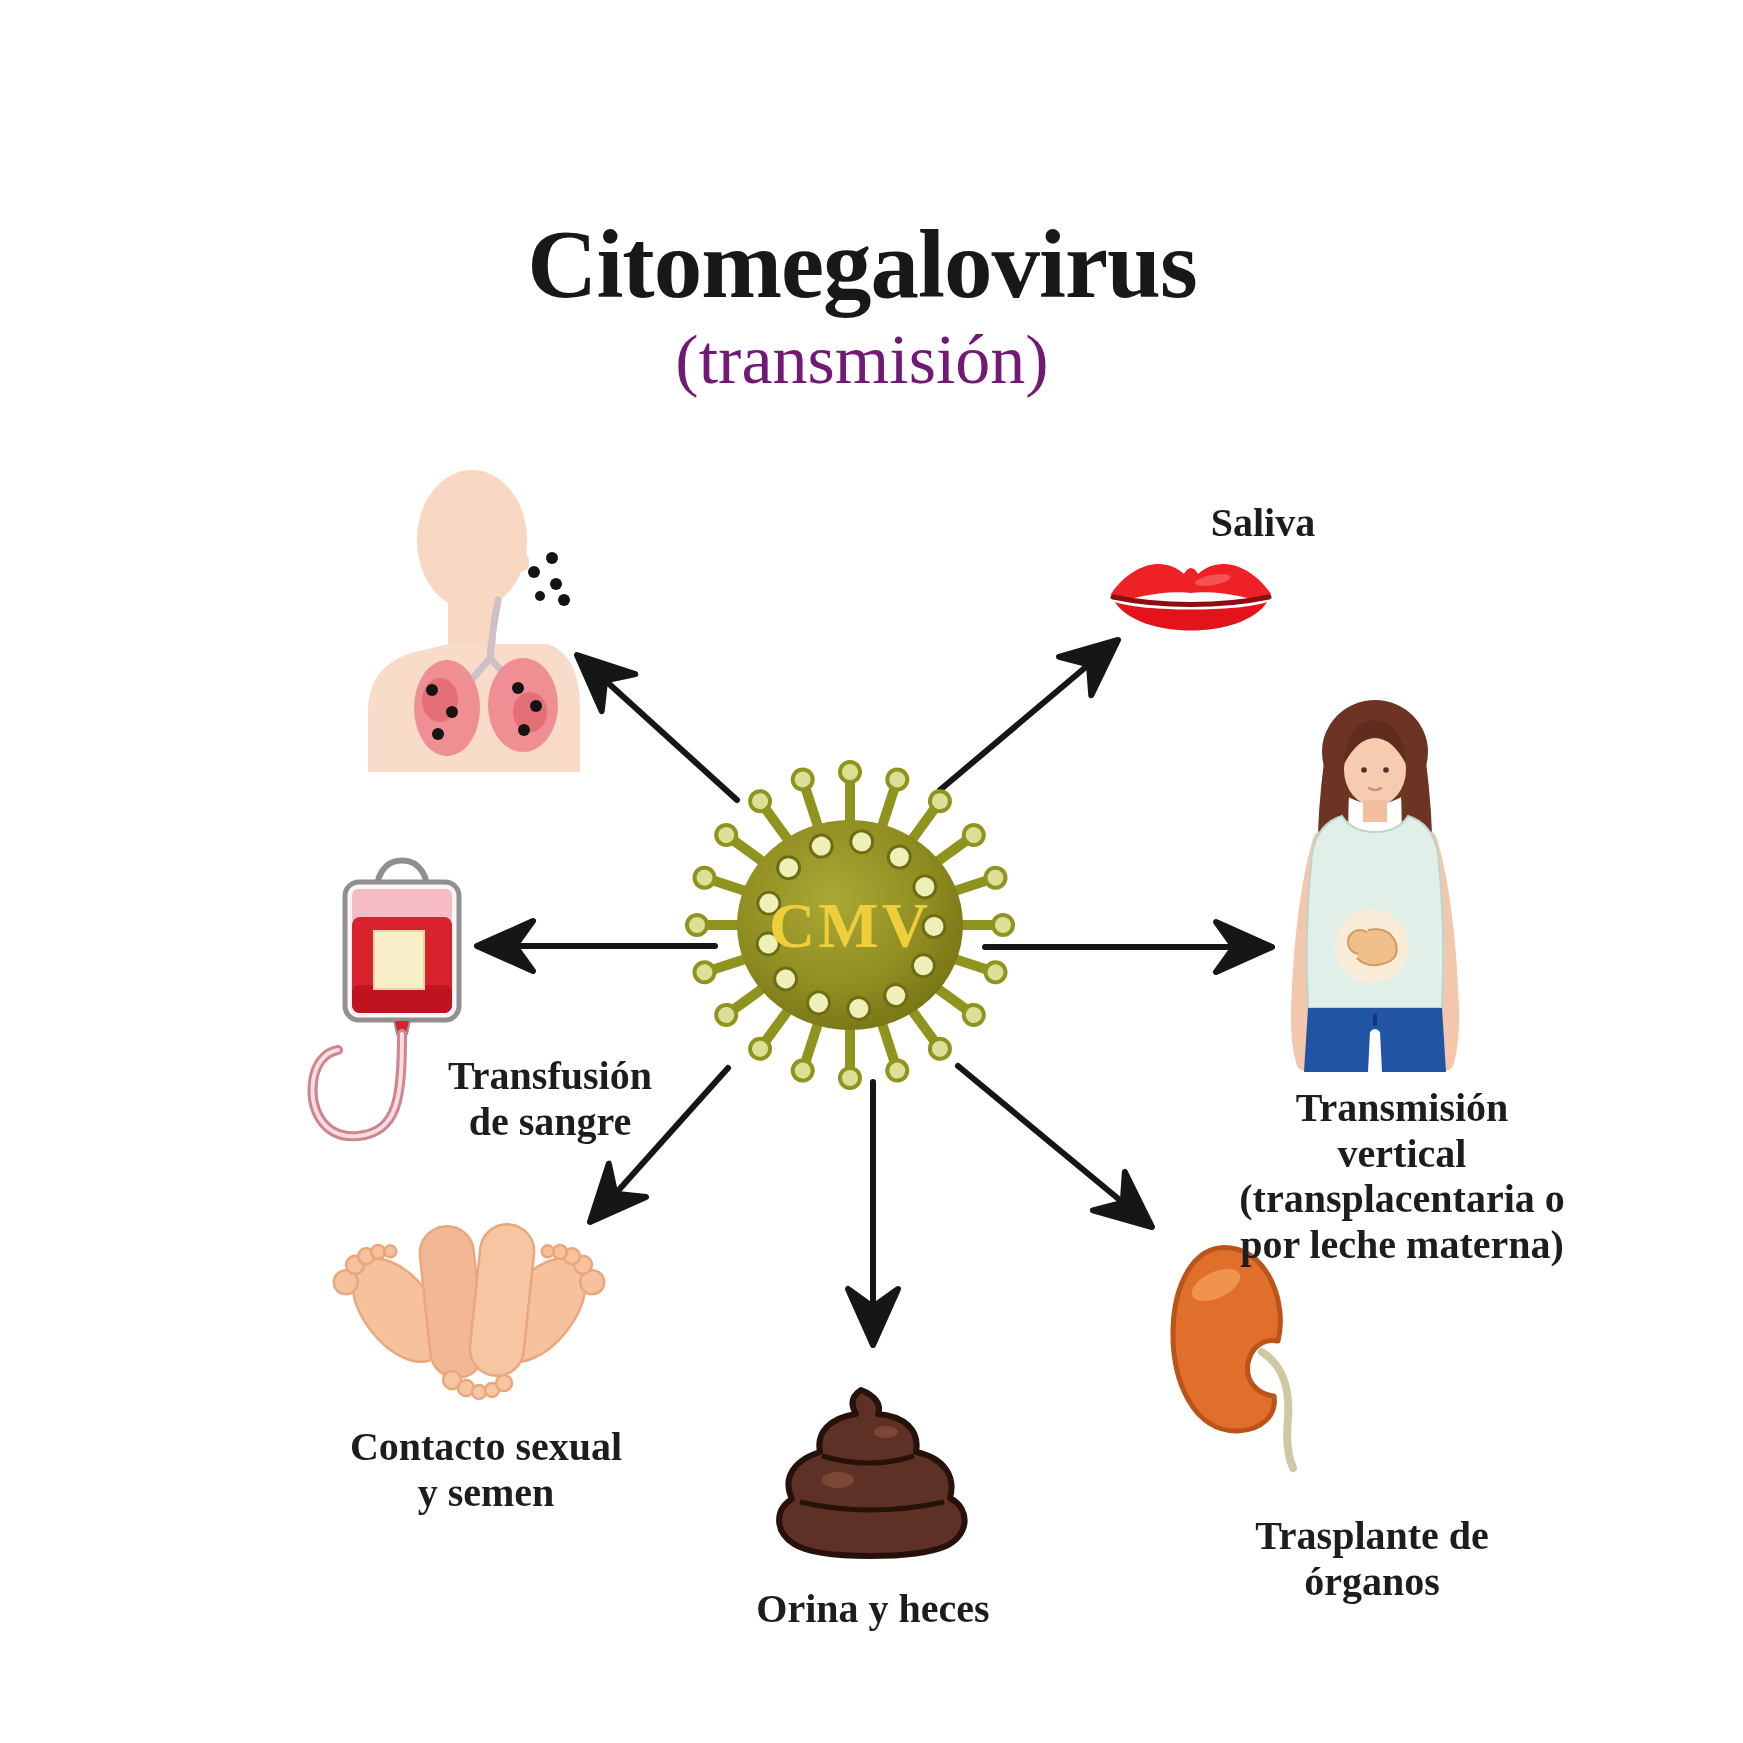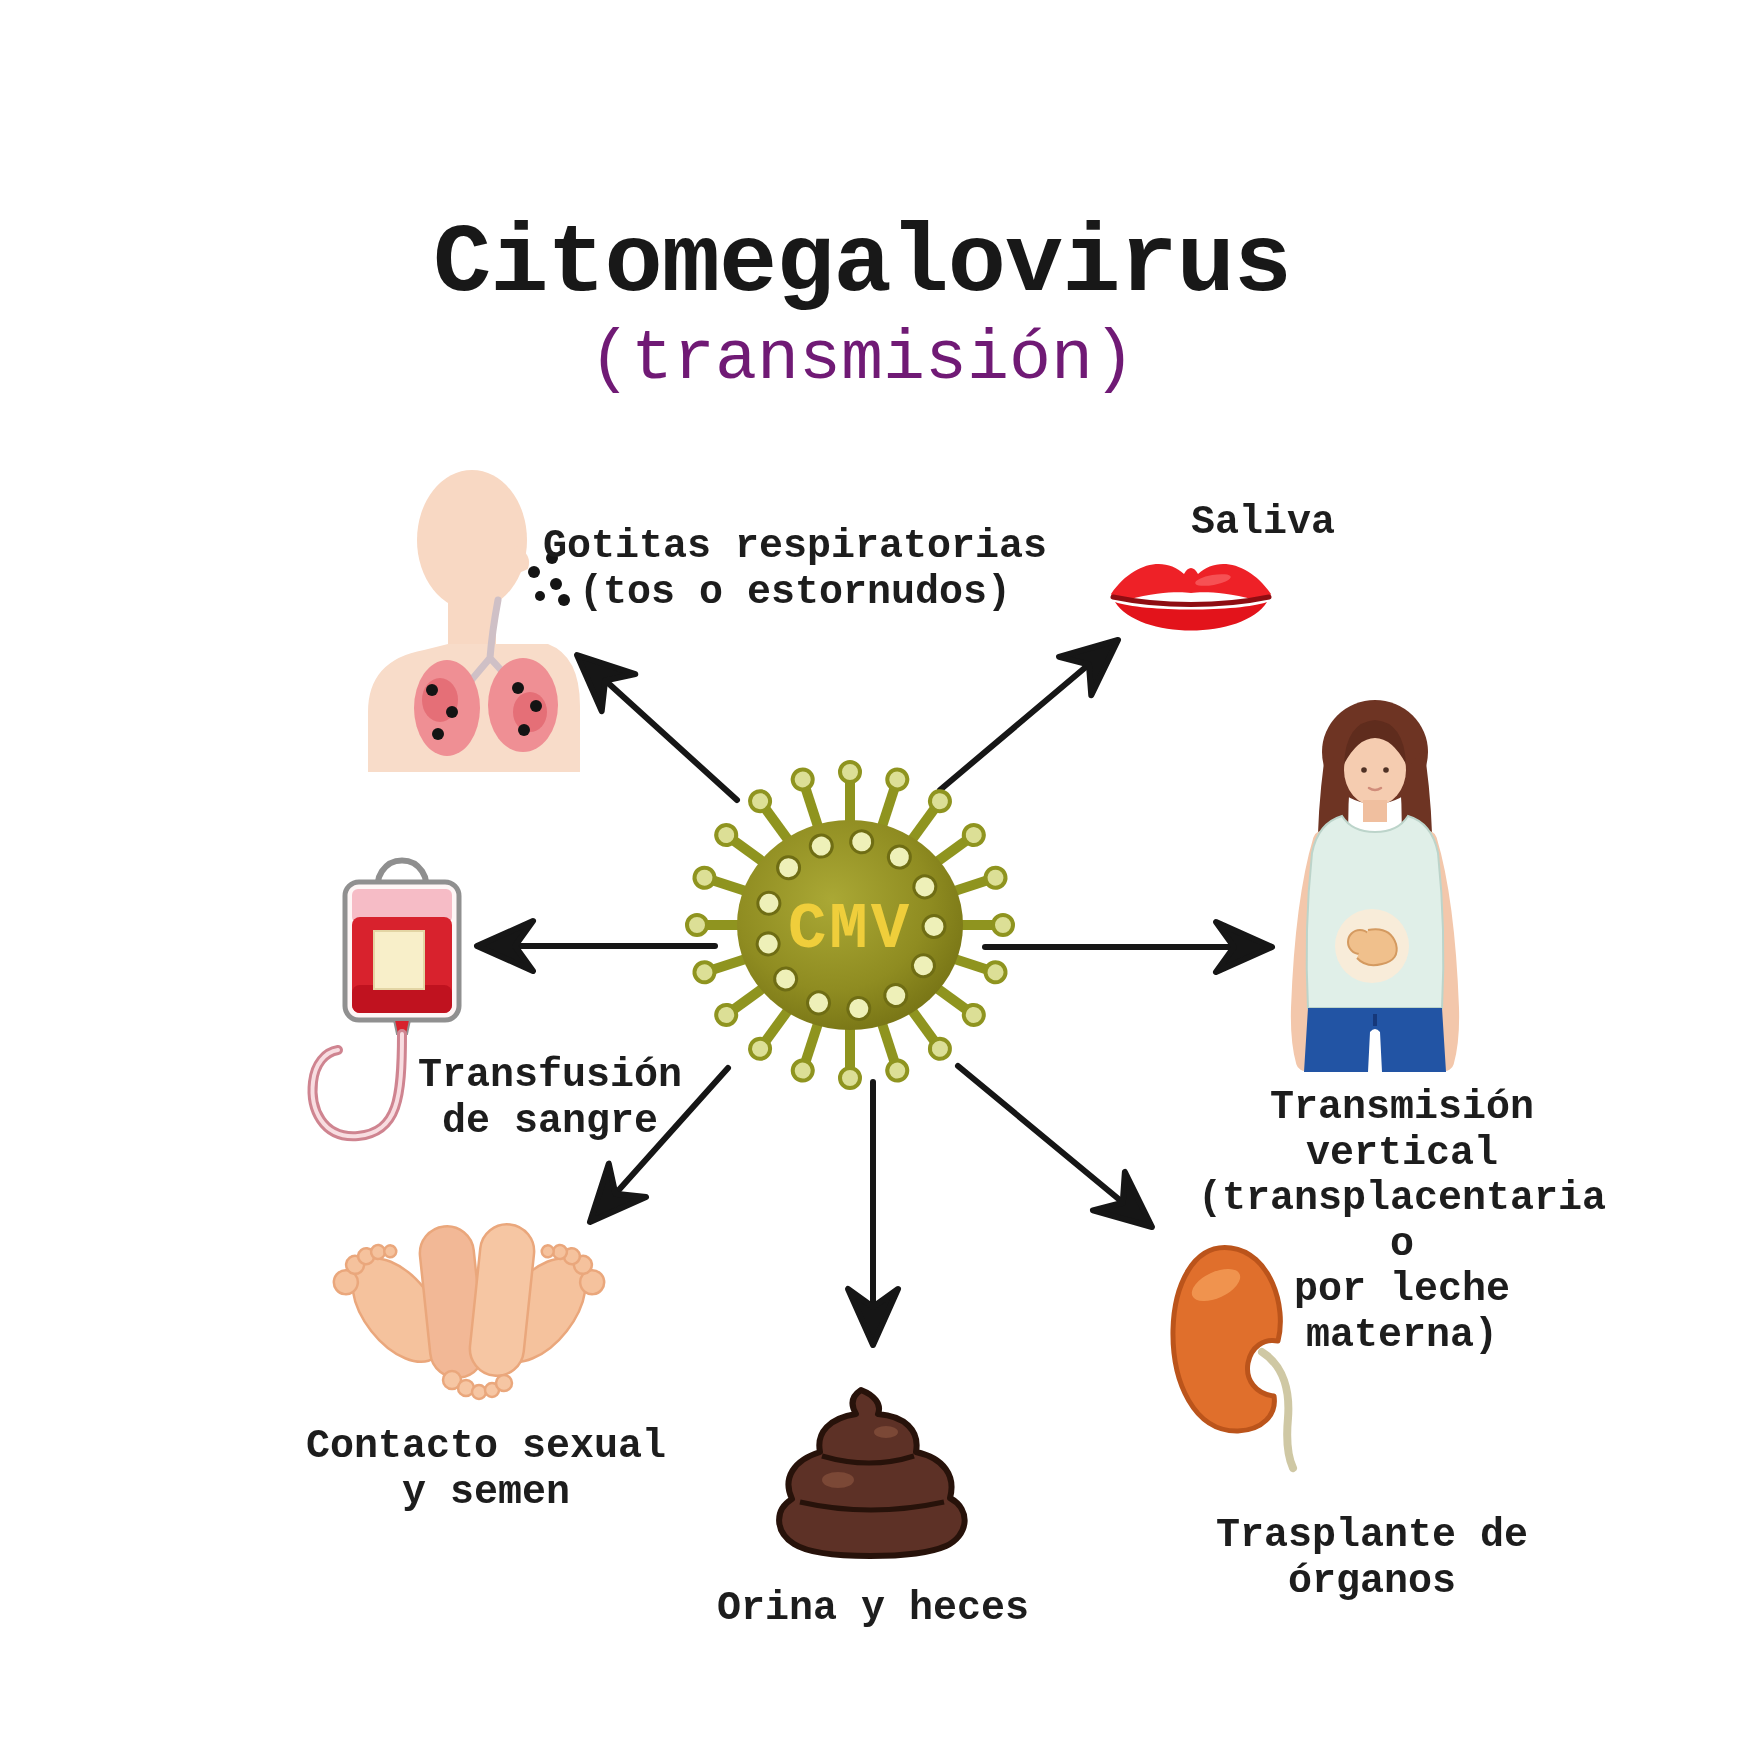--- a/index.html
+++ b/index.html
@@ -1,18 +1,18 @@
 <!DOCTYPE html>
 <html><head>
 <meta charset="utf-8">
 <style>
   html,body{margin:0;padding:0;background:#ffffff;}
   .canvas{
     position:relative;width:1743px;height:1743px;background:#ffffff;overflow:hidden;
-    font-family:Liberation Mono, monospace;color:#1d1d1d;
+    font-family:Liberation Serif, serif;color:#1d1d1d;
   }
   .header{position:absolute;left:862px;top:216px;transform:translateX(-50%);text-align:center;white-space:nowrap;}
   .title{font-size:97px;font-weight:800;line-height:1;color:#181818;letter-spacing:-1px;}
   .subtitle{font-size:70px;font-weight:400;line-height:1;margin-top:12px;color:#701a75;}
   .diagram-svg{position:absolute;left:0;top:0;width:1743px;height:1743px;}
   .lbl{
     position:absolute;transform:translateX(-50%);text-align:center;
     font-weight:700;font-size:40px;line-height:1.14;white-space:pre-line;color:#1d1d1d;
   }
   #lbl-resp{left:795px;top:524px;}
@@ -226,22 +226,20 @@
       <ellipse cx="886" cy="1432" rx="12" ry="6" fill="#7b4836"></ellipse>
     </g>
 
     <g>
       <path d="M1262,1352 C1284,1366 1290,1392 1288,1418 C1286,1440 1287,1455 1293,1468" fill="none" stroke="#cfc8a4" stroke-width="8" stroke-linecap="round"></path>
       <path d="M1231,1248 C1193,1243 1174,1286 1173,1330 C1172,1382 1194,1432 1238,1431 C1262,1430 1277,1415 1274,1396 C1256,1394 1245,1380 1248,1363 C1251,1347 1264,1338 1278,1341 C1287,1306 1270,1253 1231,1248 Z" fill="#e06f2c" stroke="#bb541b" stroke-width="5" stroke-linejoin="round"></path>
       <ellipse cx="1216" cy="1285" rx="26" ry="13" fill="#f29a55" opacity=".85" transform="rotate(-25 1216 1285)"></ellipse>
     </g>
   </svg>
 
-  <div class="lbl" id="lbl-resp">Gotitas respiratorias
-(tos o estornudos)</div>
   <div class="lbl" id="lbl-saliva">Saliva</div>
   <div class="lbl" id="lbl-trans">Transfusión
 de sangre</div>
   <div class="lbl" id="lbl-vert">Transmisión vertical
 (transplacentaria o
 por leche materna)</div>
   <div class="lbl" id="lbl-sex">Contacto sexual
 y semen</div>
   <div class="lbl" id="lbl-urine">Orina y heces</div>
   <div class="lbl" id="lbl-organ">Trasplante de

